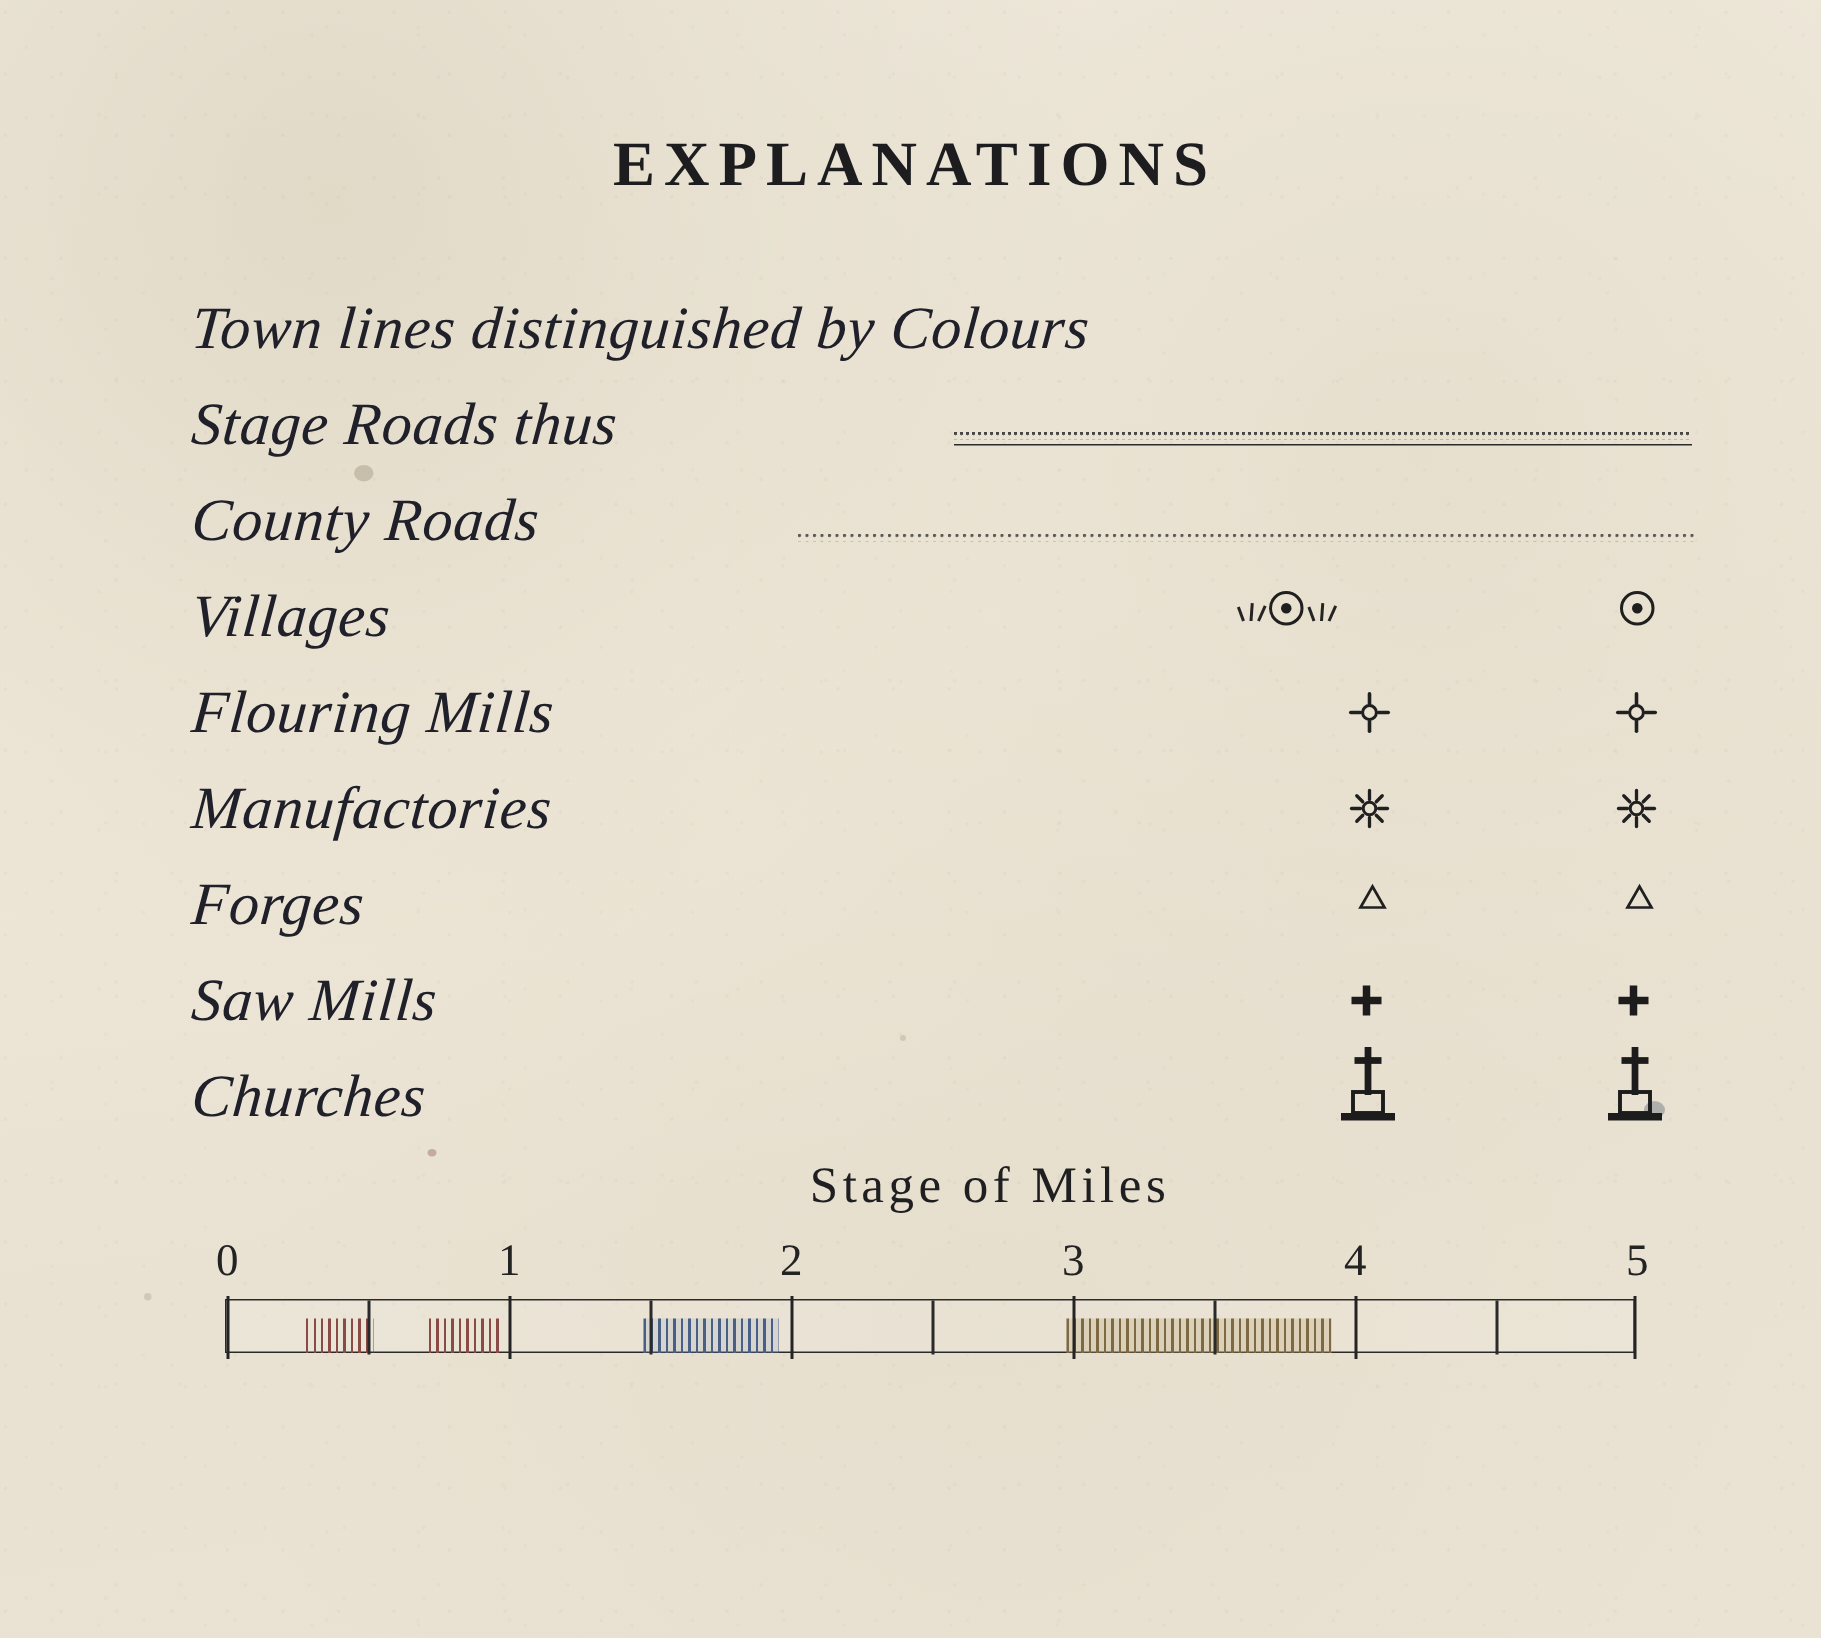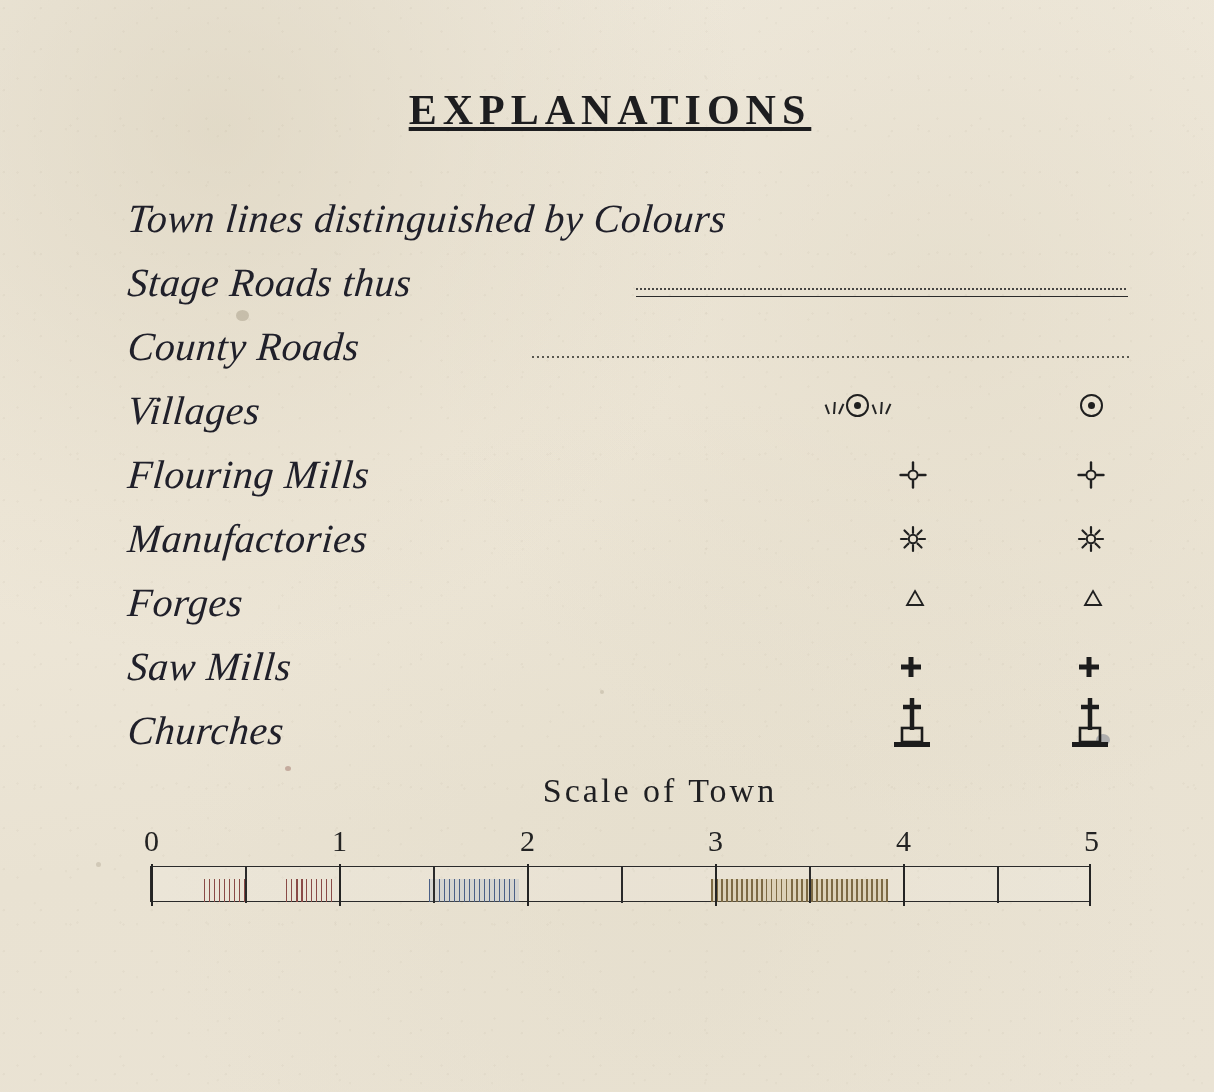--- a/index.html
+++ b/index.html
@@ -52,21 +52,20 @@
     position: absolute;
     left: 0; right: 0;
     top: 86px;
     text-align: center;
     font-family: "Liberation Serif", serif;
     font-weight: bold;
     font-size: 42px;
     letter-spacing: 6px;
     color: #1d1d1f;
     text-indent: 6px;
-    text-decoration: underline;
   }
 
   
   #legend-rows {
     position: absolute;
     left: 128px;
     top: 196px;
     width: 1000px;
   }
   .legend-row {
@@ -405,21 +404,21 @@
           </g>
           <rect x="16" y="34" width="20" height="14" fill="none" stroke="#1c1c1c" stroke-width="2.6"></rect>
           <rect x="8" y="48" width="36" height="5" fill="#1c1c1c"></rect>
         </svg>
       </div>
     </div>
 
   </div>
 
   <div id="scale-block">
-    <div id="scale-title">Scale of Town</div>
+    <div id="scale-title">Stage of Miles</div>
 
     <div id="scale-bar-wrap">
 
       <div class="scale-number" style="left:10px;">0</div>
       <div class="scale-number" style="left:198px;">1</div>
       <div class="scale-number" style="left:386px;">2</div>
       <div class="scale-number" style="left:574px;">3</div>
       <div class="scale-number" style="left:762px;">4</div>
       <div class="scale-number" style="left:950px;">5</div>
 

